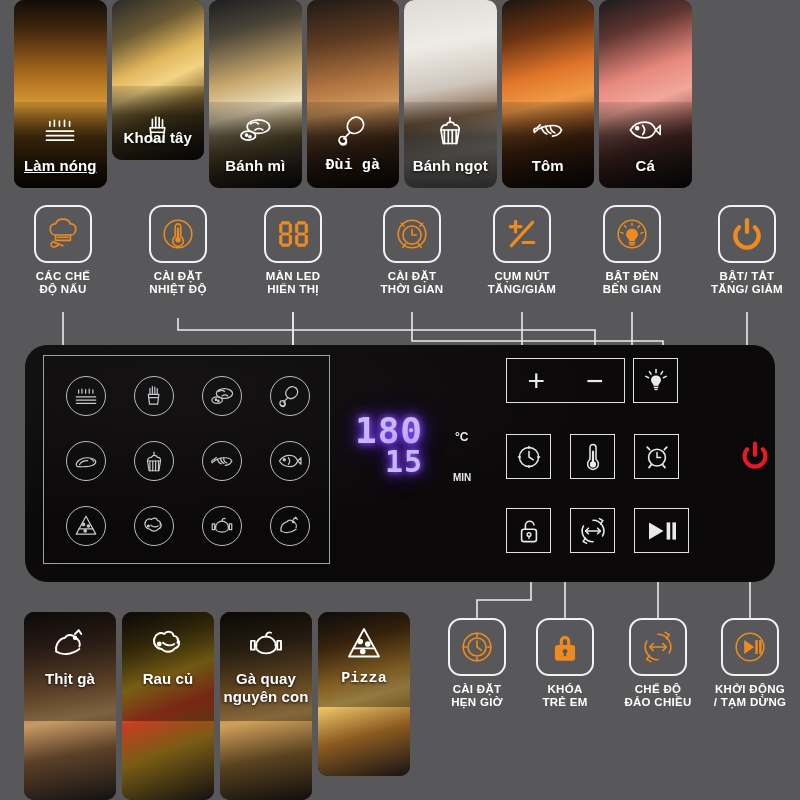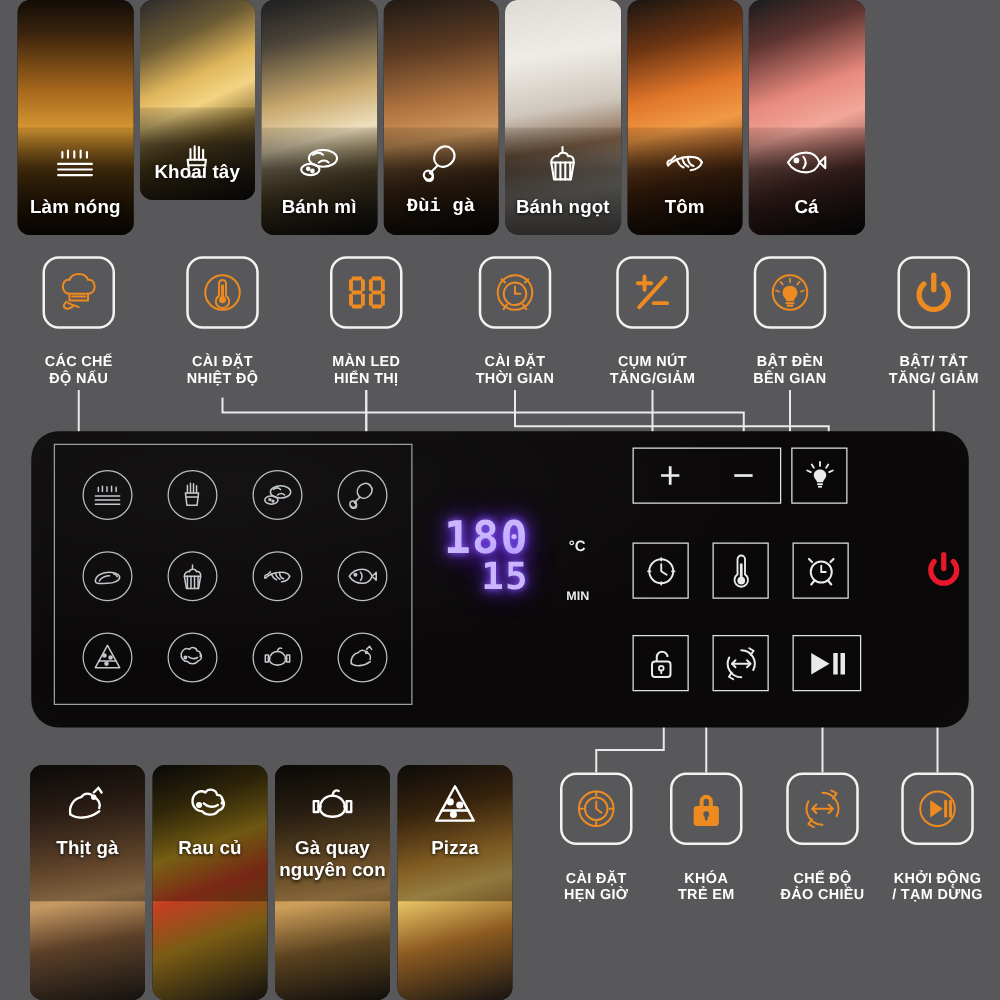--- a/index.html
+++ b/index.html
@@ -33,21 +33,21 @@
   }
 
   
   .callout{position:absolute;text-align:center;}
   .callout-tile{
     width:58px;height:58px;border:2px solid #f2f2f2;border-radius:13px;
     background:#58585a;display:flex;align-items:center;justify-content:center;
     margin:0 auto;box-sizing:border-box;
   }
   .callout-label{
-    margin-top:21px;color:#ffffff;font-size:11.5px;font-weight:bold;
+    margin-top:7px;color:#ffffff;font-size:11.5px;font-weight:bold;
     line-height:13px;letter-spacing:.3px;white-space:nowrap;
   }
 
   
   #wires{position:absolute;inset:0;pointer-events:none;}
 
   
   #panel{
     position:absolute;left:25px;top:345px;width:750px;height:237px;
     background:#0a0809;border-radius:22px;
@@ -127,21 +127,21 @@
   <div class="food-strip" id="top-strip" style="left:14px;top:0;width:772px;height:188px;gap:5px;">
       <div class="food-card" style="width: 92.5px; height: 188px; flex: 0 0 92.5px;">
         <div class="food-photo" style="background:linear-gradient(180deg,#120d08 0%,#3a230c 14%,#a4661d 38%,#d99a33 56%,#8b5a18 74%,#231408 100%);"></div>
         <div class="food-shade"></div>
         <div class="food-glyph" style="top:112px;">
           <svg width="36" height="36" viewBox="0 0 32 32" fill="none" stroke="#ffffff" stroke-width="1.5" stroke-linecap="round" stroke-linejoin="round">
       <path d="M7 8.5v4M11 7.5v5M15.5 8v4.5M20 7.5v5M24.5 8.5v4"></path>
       <path d="M4 17h24M4 21h24M4 25h24"></path>
           </svg>
         </div>
-        <div class="food-name" style="bottom:14px;">Làm nóng</div>
+        <div class="food-name" style="bottom:14px;text-decoration:underline;">Làm nóng</div>
       </div>
       <div class="food-card" style="width: 92.5px; height: 160px; flex: 0 0 92.5px;">
         <div class="food-photo" style="background:linear-gradient(155deg,#2b2b2d 0%,#6b5a33 22%,#e0b65c 40%,#f3d484 52%,#8b6f32 68%,#1e1d1f 100%);"></div>
         <div class="food-shade"></div>
         <div class="food-glyph" style="top:112px;">
           <svg width="36" height="36" viewBox="0 0 32 32" fill="none" stroke="#ffffff" stroke-width="1.5" stroke-linecap="round" stroke-linejoin="round">
       <path d="M9 14h13l-1.5 12h-10z"></path>
       <path d="M9.5 18h12"></path>
       <path d="M11 14V6.5M14 14V4.5M17 14V5M20 14V7"></path>
           </svg>
@@ -542,21 +542,21 @@
         <div class="food-glyph" style="top:12px;">
           <svg width="40" height="40" viewBox="0 0 32 32" fill="none" stroke="#ffffff" stroke-width="1.5" stroke-linecap="round" stroke-linejoin="round">
       <path d="M8 18c0-5 4-8 8-8s8 3 8 8c0 3-3 5.5-8 5.5S8 21 8 18z"></path>
       <path d="M16 10c0-2.5 2-4 4-3"></path>
       <path d="M4 13.5h3v7H4zM25 13.5h3v7h-3z"></path>
       <path d="M7 17h1.5M23.5 17H25"></path>
           </svg>
         </div>
         <div class="food-name" style="top:58px;line-height:18px;">Gà quay<br>nguyên con</div>
       </div>
-      <div class="food-card" style="width: 92px; height: 188px; flex: 0 0 92px;">
+      <div class="food-card" style="width: 92px; height: 164px; flex: 0 0 92px; font-family: Liberation Mono, monospace;">
         <div class="food-photo" style="background:linear-gradient(165deg,#1d1a17 0%,#6a4318 20%,#d79a3a 40%,#e8c265 52%,#8c5a20 72%,#161413 100%);"></div>
         <div class="food-shade" style="height:58%;top:0;bottom:auto;
             background:linear-gradient(to bottom,rgba(0,0,0,.55),rgba(0,0,0,.35));"></div>
         <div class="food-glyph" style="top:12px;">
           <svg width="40" height="40" viewBox="0 0 32 32" fill="none" stroke="#ffffff" stroke-width="1.5" stroke-linecap="round" stroke-linejoin="round">
       <path d="M16 4l12 22H4z"></path>
       <path d="M7.5 19.5h17"></path>
       <circle cx="13" cy="14" r="1.5" fill="#ffffff"></circle>
       <circle cx="19" cy="16" r="1.5" fill="#ffffff"></circle>
       <circle cx="15" cy="22" r="1.5" fill="#ffffff"></circle>

